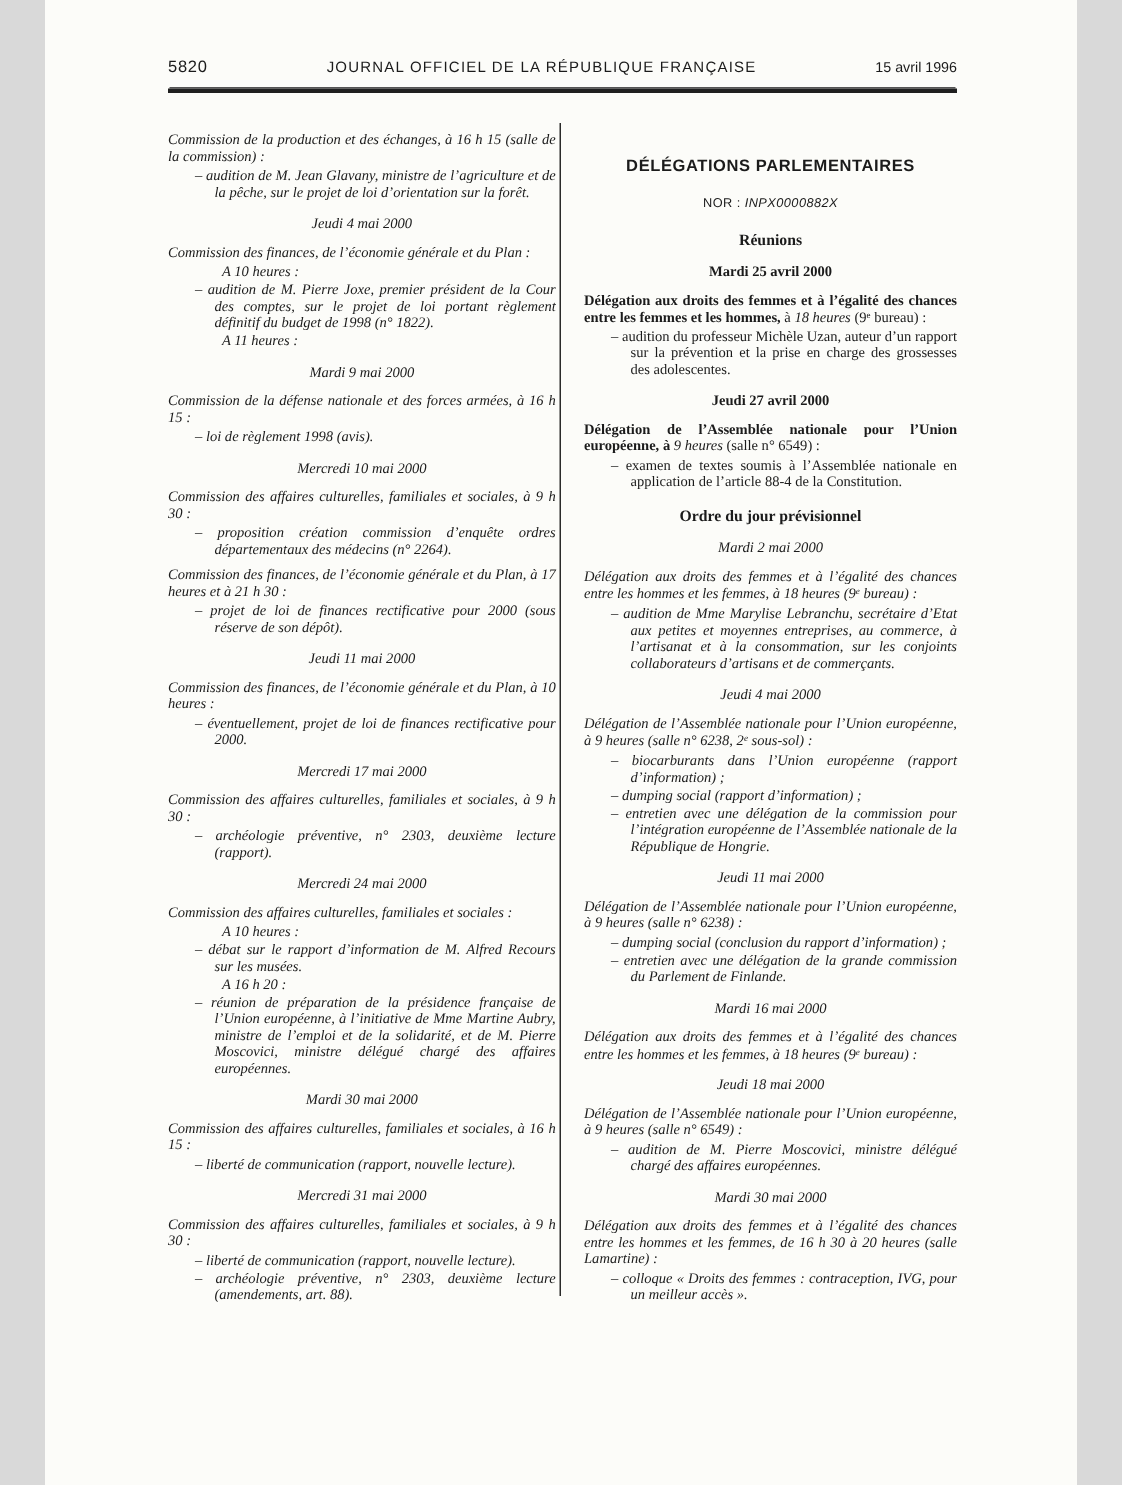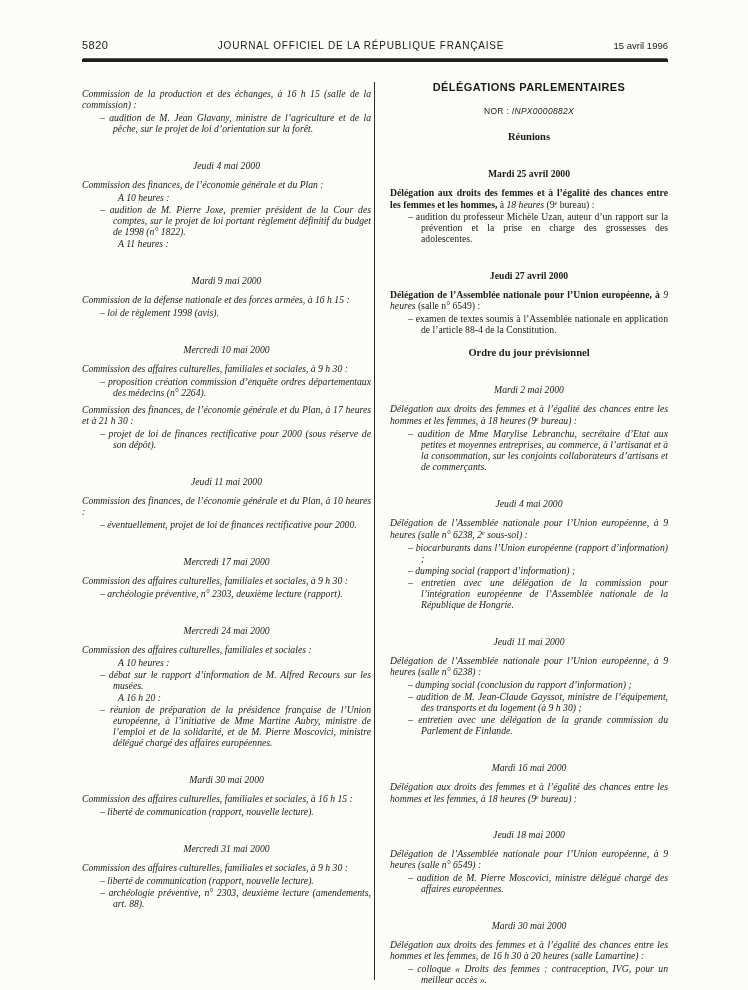--- a/index.html
+++ b/index.html
@@ -1,18 +1,18 @@
 <!DOCTYPE html>
 <html lang="fr"><head>
 <meta charset="utf-8">
 <style>
   html,body{margin:0;padding:0;background:#d9d9d9;}
   .page{
     position:relative;
-    width:748px;height:990px;
+    width:688px;height:990px;
     margin:0 auto;
     background:#fcfcf9;
     color:#1b1b1b;
     font-family:"Liberation Serif", serif;
     font-size:9.7px;
     line-height:11px;
     box-sizing:border-box;
     padding:40px 80px 0 82px;
     overflow:hidden;
   }
@@ -29,24 +29,24 @@
   .main{display:flex;padding-top:20px;align-items:stretch;}
   .col{box-sizing:border-box;}
   .col-left{width:289px;font-style:italic;}
   .divider{width:1px;background:#2a2a2a;margin:0 15px 6px 3px;}
   .col-right{width:278px;}
   
   .blk{margin:2px 0;}
   .entry{text-align:justify;margin-top:6px;}
   .item{text-align:justify;padding-left:31px;text-indent:-13px;margin:1px 0;}
   .time{padding-left:36px;margin:1px 0;}
-  .date{text-align:center;margin:26px 0 8px;}
+  .date{text-align:center;margin:10px 0 8px;}
   .title{
     text-align:center;font-family:"Liberation Sans", sans-serif;
-    font-weight:bold;font-size:11px;letter-spacing:.4px;margin:0 0 0;
+    font-weight:bold;font-size:11px;letter-spacing:.4px;margin:24px 0 0;
   }
   .nor{
     text-align:center;font-family:"Liberation Sans", sans-serif;
     font-size:8.5px;letter-spacing:.3px;margin:13px 0 14px;
   }
   .sub{
     text-align:center;font-family:Liberation Serif, serif;
     font-weight:bold;font-size:10.5px;margin:12px 0 9px;
   }
   
@@ -118,21 +118,20 @@
         <div class="blk entry i"><span class="r">Délégation aux droits des femmes et à l’égalité des chances entre les hommes et les femmes, à 18 heures (9</span><span class="sup">e</span><span class="r"> bureau) :</span></div>
         <div class="blk item i"><span class="r">– audition de Mme Marylise Lebranchu, secrétaire d’Etat aux petites et moyennes entreprises, au commerce, à l’artisanat et à la consommation, sur les conjoints collaborateurs d’artisans et de commerçants.</span></div>
         <div class="blk date i"><span class="r">Jeudi 4 mai 2000</span></div>
         <div class="blk entry i"><span class="r">Délégation de l’Assemblée nationale pour l’Union européenne, à 9 heures (salle n° 6238, 2</span><span class="sup">e</span><span class="r"> sous-sol) :</span></div>
         <div class="blk item i"><span class="r">– biocarburants dans l’Union européenne (rapport d’information) ;</span></div>
         <div class="blk item i"><span class="r">– dumping social (rapport d’information) ;</span></div>
         <div class="blk item i"><span class="r">– entretien avec une délégation de la commission pour l’intégration européenne de l’Assemblée nationale de la République de Hongrie.</span></div>
         <div class="blk date i"><span class="r">Jeudi 11 mai 2000</span></div>
         <div class="blk entry i"><span class="r">Délégation de l’Assemblée nationale pour l’Union européenne, à 9 heures (salle n° 6238) :</span></div>
         <div class="blk item i"><span class="r">– dumping social (conclusion du rapport d’information) ;</span></div>
-        <div class="blk item i"><span class="r">– audition de M. Jean-Claude Gayssot, ministre de l’équipement, des transports et du logement (à 9 h 30) ;</span></div>
         <div class="blk item i"><span class="r">– entretien avec une délégation de la grande commission du Parlement de Finlande.</span></div>
         <div class="blk date i"><span class="r">Mardi 16 mai 2000</span></div>
         <div class="blk entry i"><span class="r">Délégation aux droits des femmes et à l’égalité des chances entre les hommes et les femmes, à 18 heures (9</span><span class="sup">e</span><span class="r"> bureau) :</span></div>
         <div class="blk date i"><span class="r">Jeudi 18 mai 2000</span></div>
         <div class="blk entry i"><span class="r">Délégation de l’Assemblée nationale pour l’Union européenne, à 9 heures (salle n° 6549) :</span></div>
         <div class="blk item i"><span class="r">– audition de M. Pierre Moscovici, ministre délégué chargé des affaires européennes.</span></div>
         <div class="blk date i"><span class="r">Mardi 30 mai 2000</span></div>
         <div class="blk entry i"><span class="r">Délégation aux droits des femmes et à l’égalité des chances entre les hommes et les femmes, de 16 h 30 à 20 heures (salle Lamartine) :</span></div>
         <div class="blk item i"><span class="r">– colloque « Droits des femmes : contraception, IVG, pour un meilleur accès ».</span></div>
       </div>

